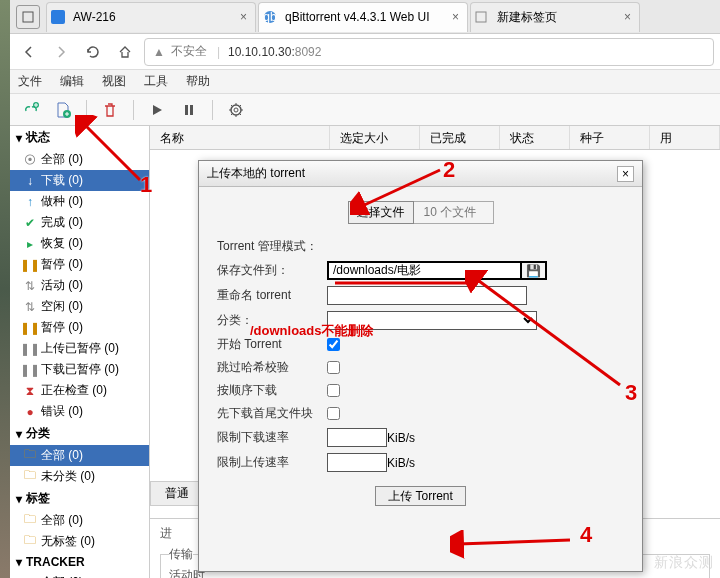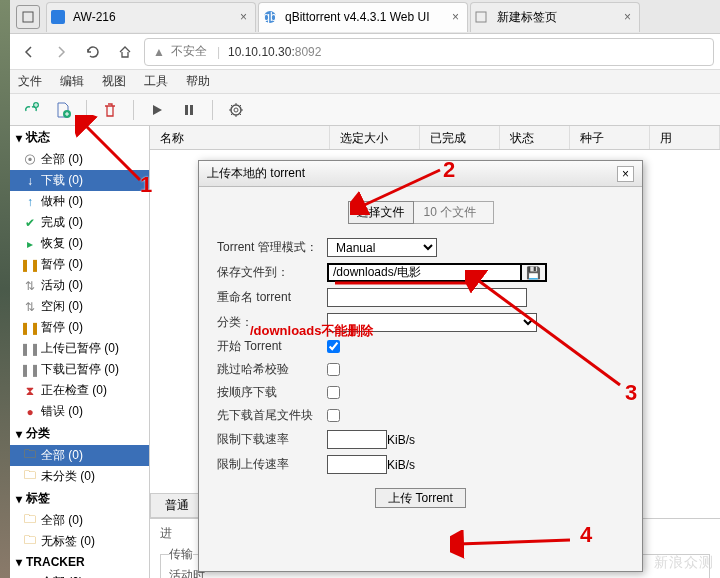--- a/index.html
+++ b/index.html
@@ -34,21 +34,21 @@
 .sidebar { width: 140px; border-right: 1px solid #ccc; background: #fff; overflow: hidden; }
 .side-head { display: flex; align-items: center; padding: 3px 6px; font-weight: bold; gap: 4px; }
 .side-item { display: flex; align-items: center; padding: 2px 6px 2px 14px; gap: 5px; cursor: pointer; }
 .side-item.sel { background: #3a6fb7; color: #fff; }
 .si-ico { width: 12px; height: 12px; display: flex; align-items: center; justify-content: center; }
 
 .main-panel { flex: 1; position: relative; background: #fff; }
 .col-header { height: 24px; border-bottom: 1px solid #ccc; display: flex; background: #f4f4f4; }
 .col-header div { padding: 4px 10px; border-right: 1px solid #ddd; }
 
-.bottom-tabs { position: absolute; left: 0; bottom: 60px; display: flex; }
+.bottom-tabs { position: absolute; left: 0; bottom: 72px; display: flex; }
 .bottom-tabs .btab { padding: 3px 14px; border: 1px solid #ccc; background: #eee; margin-right: 2px; }
 .bottom-panel { position: absolute; left: 0; right: 0; bottom: 0; height: 60px; border-top: 1px solid #ccc; padding: 6px 10px; font-size: 11px; color: #555; }
 .bottom-panel .fieldset { border: 1px solid #ccc; padding: 4px 8px; margin-top: 4px; }
 
 .dialog { position: absolute; left: 198px; top: 160px; width: 445px; height: 412px; background: #f4f4f4; border: 1px solid #888; box-shadow: 2px 2px 8px rgba(0,0,0,0.3); z-index: 50; }
 .dlg-title { height: 26px; display: flex; align-items: center; justify-content: space-between; padding: 0 8px; background: linear-gradient(#fafafa,#e4e4e4); border-bottom: 1px solid #bbb; }
 .dlg-body { padding: 14px 18px; }
 .file-row { text-align: center; margin-bottom: 14px; }
 .file-btn { display: inline-block; border: 1px solid #888; padding: 2px 8px; background: #eee; }
 .file-lbl { display: inline-block; border: 1px solid #aaa; border-left: none; padding: 2px 10px; color: #777; min-width: 80px; text-align: left; }
@@ -318,21 +318,20 @@
     <span>上传本地的 torrent</span>
     <span style="border:1px solid #aaa;padding:0 4px;background:#fff;cursor:pointer">×</span>
   </div>
   <div class="dlg-body">
     <div class="file-row">
       <span class="file-btn">选择文件</span><span class="file-lbl">10 个文件</span>
     </div>
 
     <div class="form-row">
         <span class="lbl">Torrent 管理模式：</span>
-        <select><option>Manual</option></select>
       </div>
     <div class="form-row">
         <span class="lbl">保存文件到：</span>
         <input type="text" class="highlight-input" value="/downloads/电影" style="">
         <span style="border:2px solid #000;border-left:none;padding:0 4px;height:19px;display:flex;align-items:center">💾</span>
       </div>
     <div class="form-row">
         <span class="lbl">重命名 torrent</span>
         <input type="text" class="wide" style="">
       </div>

